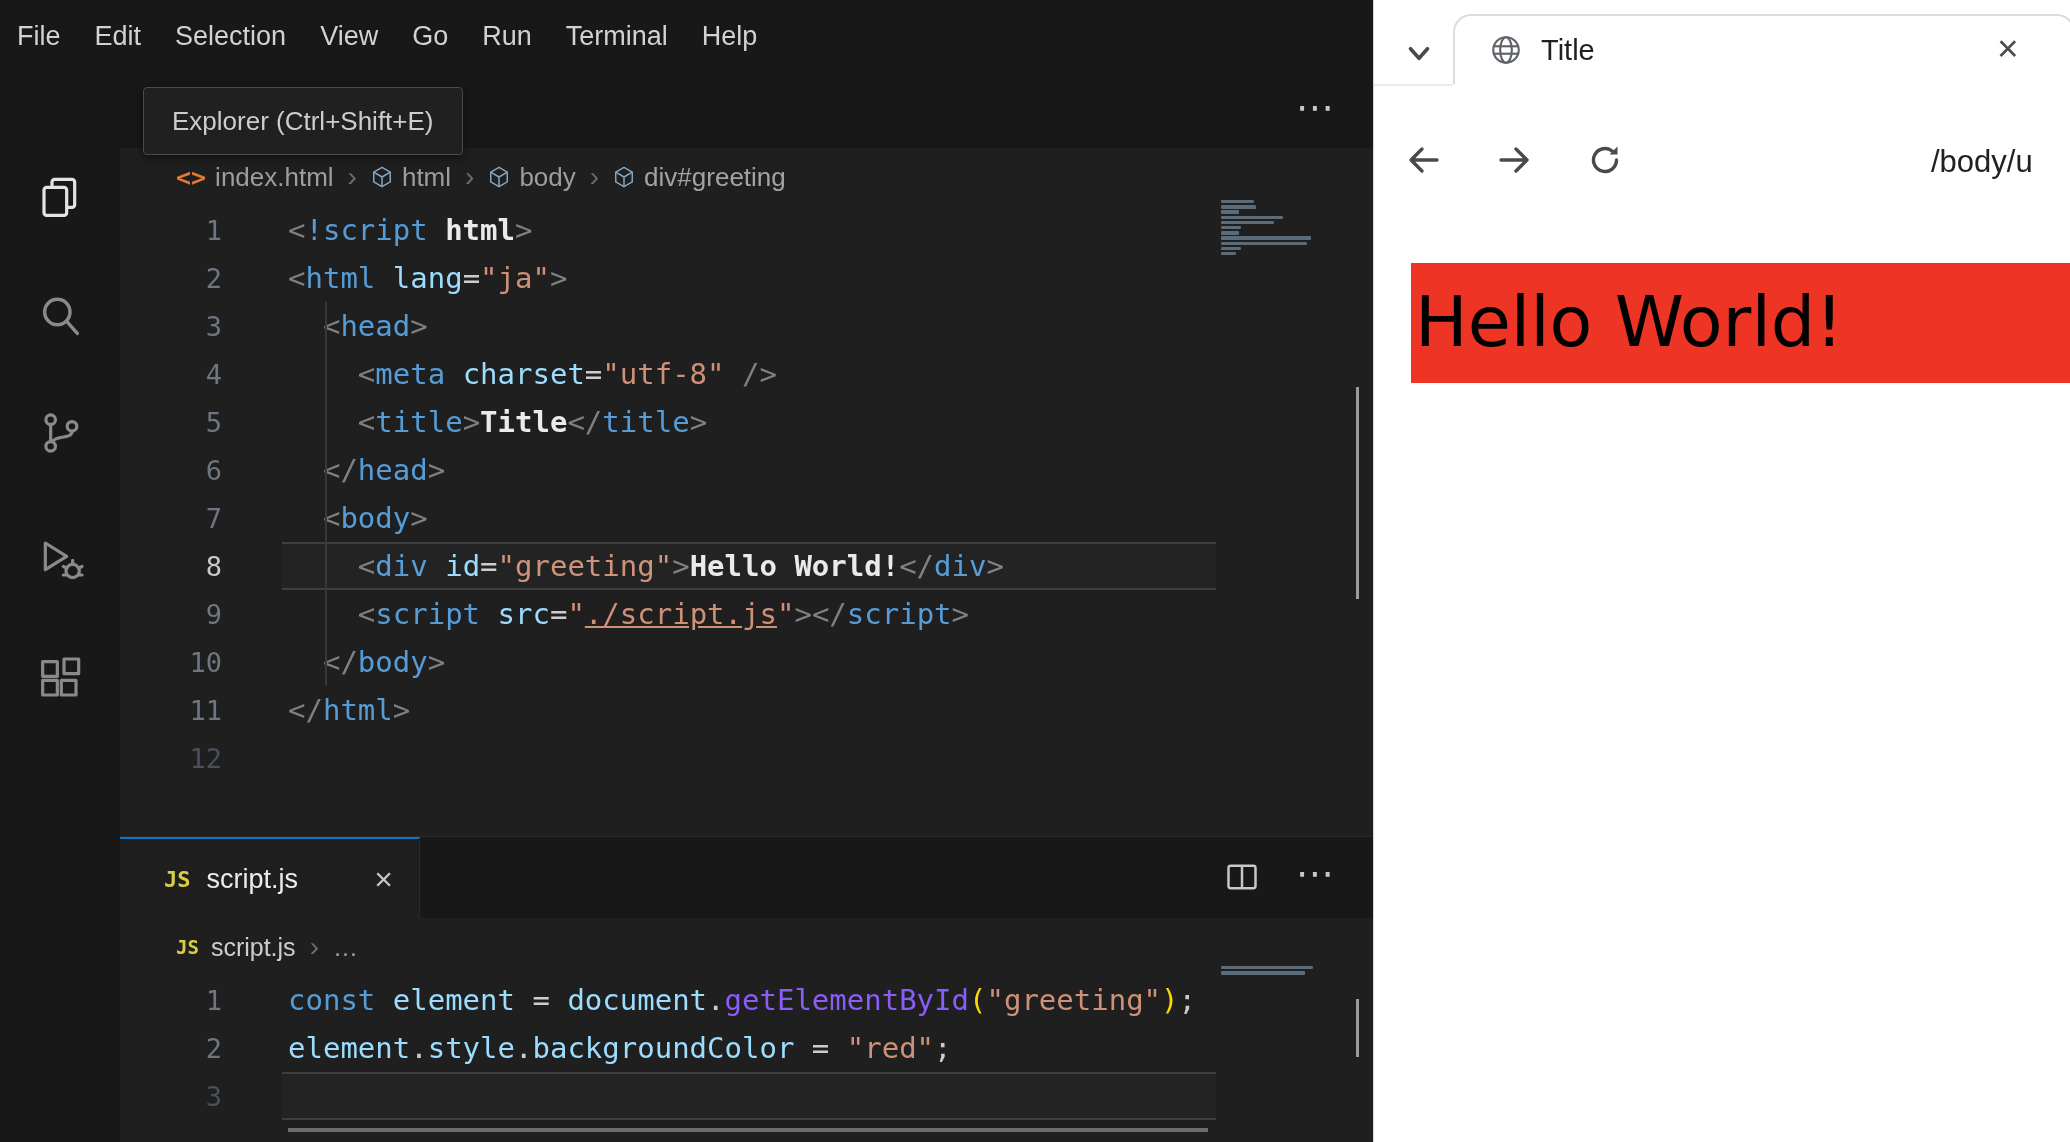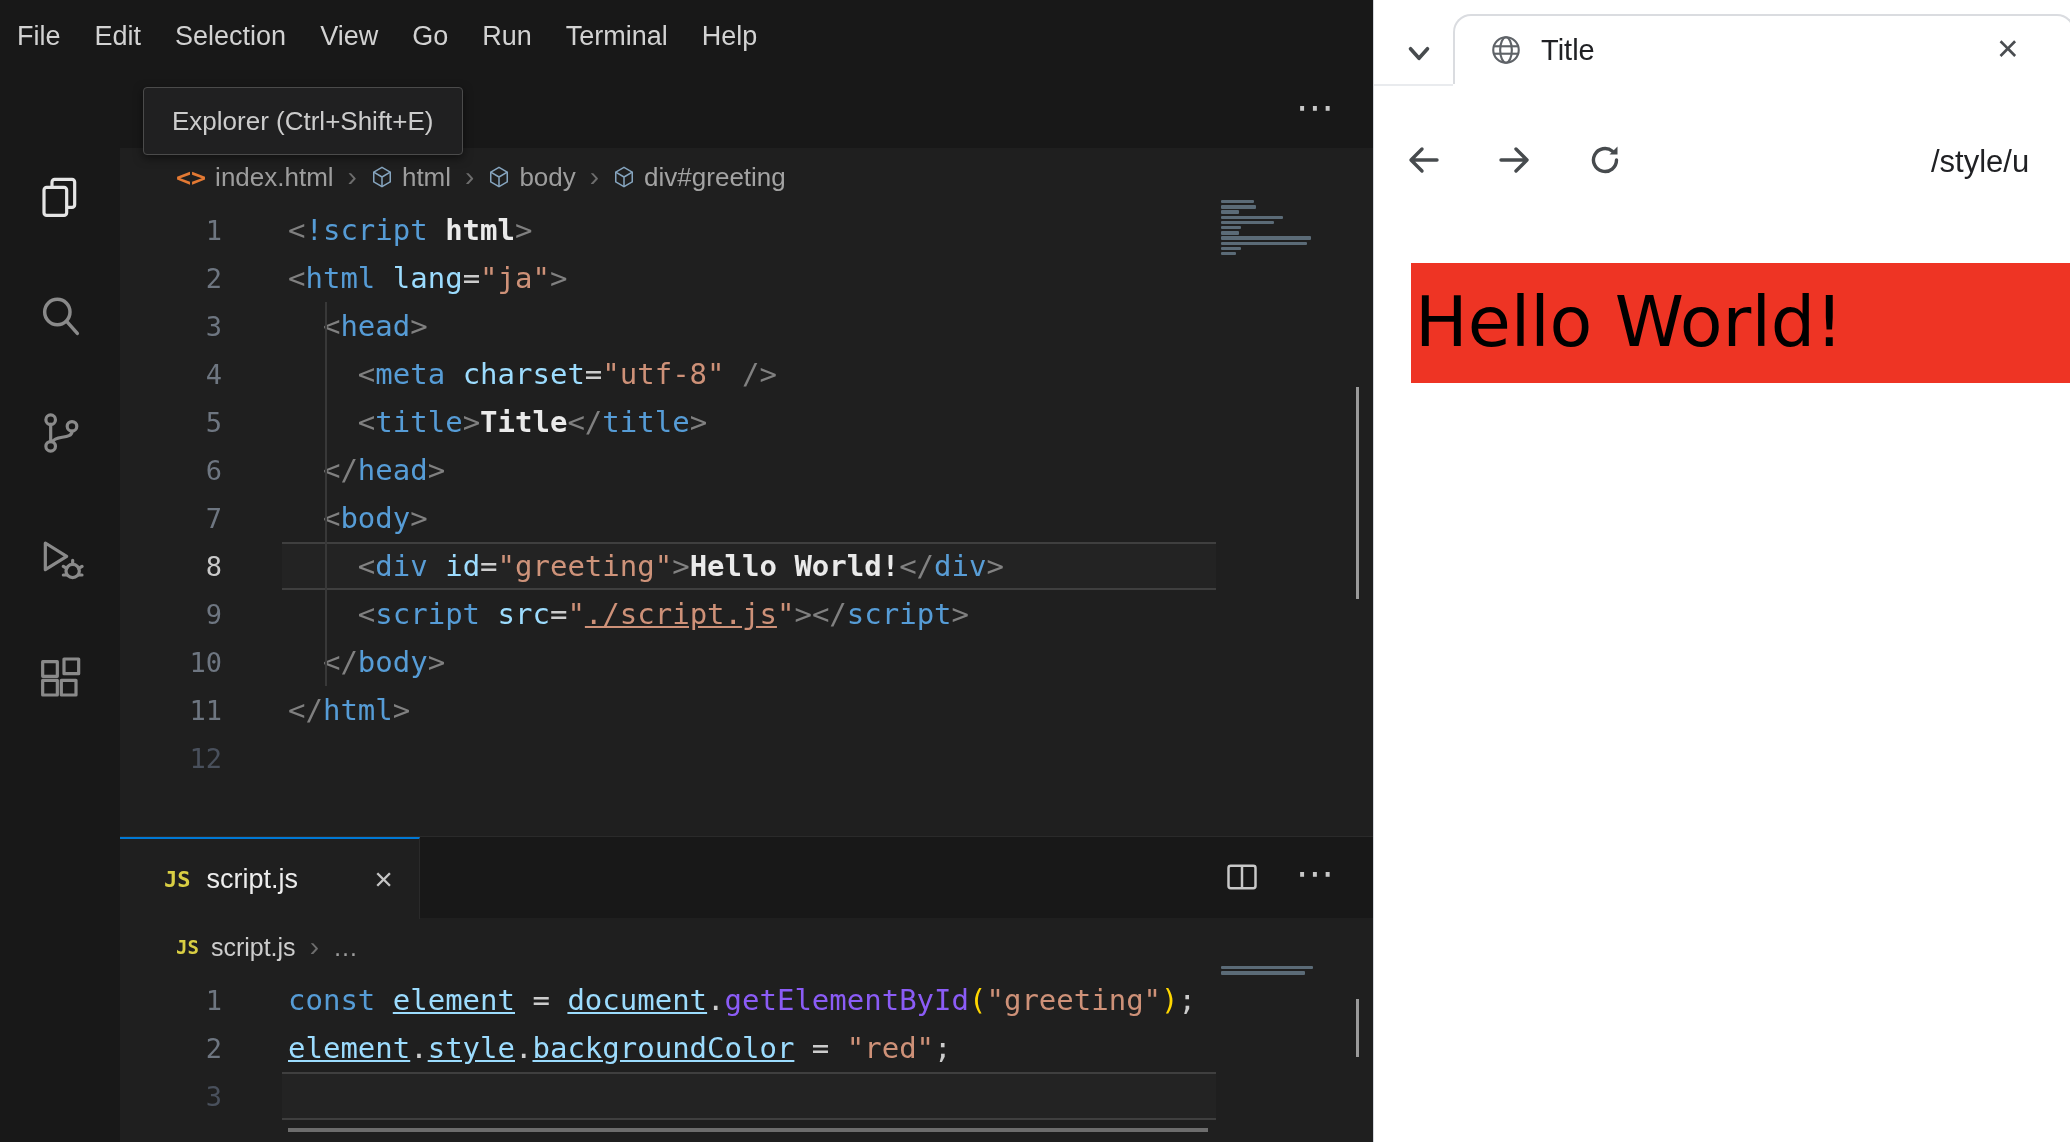--- a/index.html
+++ b/index.html
@@ -41,21 +41,21 @@
   .crow.cur::before{content:"";position:absolute;left:162px;width:934px;top:0;bottom:0;
         border-top:2px solid #3f3f3f;border-bottom:2px solid #3f3f3f;background:rgba(255,255,255,.02);}
   .tok-pun{color:#808080;}
   .tok-tag{color:#569cd6;}
   .tok-attr{color:#9cdcfe;}
   .tok-str{color:#ce9178;}
   .tok-strlink{color:#ce9178;text-decoration:underline;}
   .tok-txt{color:#cccccc;}
   .tok-txtb{color:#eaeaea;font-weight:bold;}
   .tok-kw{color:#569cd6;}
-  .tok-var{color:#9cdcfe;text-decoration:underline;}
+  .tok-var{color:#9cdcfe;}
   .tok-fn{color:#8b5cf6;}
   .tok-brk{color:#ffd700;}
 
   .indent-guide{position:absolute;left:325px;top:302px;width:2px;height:384px;background:#383838;}
 
   .minimap{position:absolute;left:1221px;width:96px;}
   #minimap-top{top:200px;}
   #minimap-bottom{top:966px;}
   .minimap i{display:block;height:3.4px;margin-bottom:1.8px;background:#5b6b77;border-radius:1px;}
 
@@ -300,19 +300,19 @@
         <path d="M7 20h24M22 9l11 11-11 11"></path>
       </svg>
     </span>
     <span class="nav-icon" id="nav-reload">
       <svg viewBox="0 0 40 40" fill="none" stroke="currentColor" stroke-width="3.4" stroke-linecap="round">
         <path d="M31.5 20a11.5 11.5 0 1 1-4-8.7"></path>
         <path d="M32.5 6.5v8h-8z" fill="currentColor" stroke="none"></path>
       </svg>
     </span>
 
-    <span class="addr-path">/style/u</span>
+    <span class="addr-path">/body/u</span>
 
     <div class="redblock" style="background: rgb(238, 52, 36); color: rgb(0, 0, 0);">
       <span>Hello World!</span>
     </div>
   </div>
 </div>
 
 </body></html>

